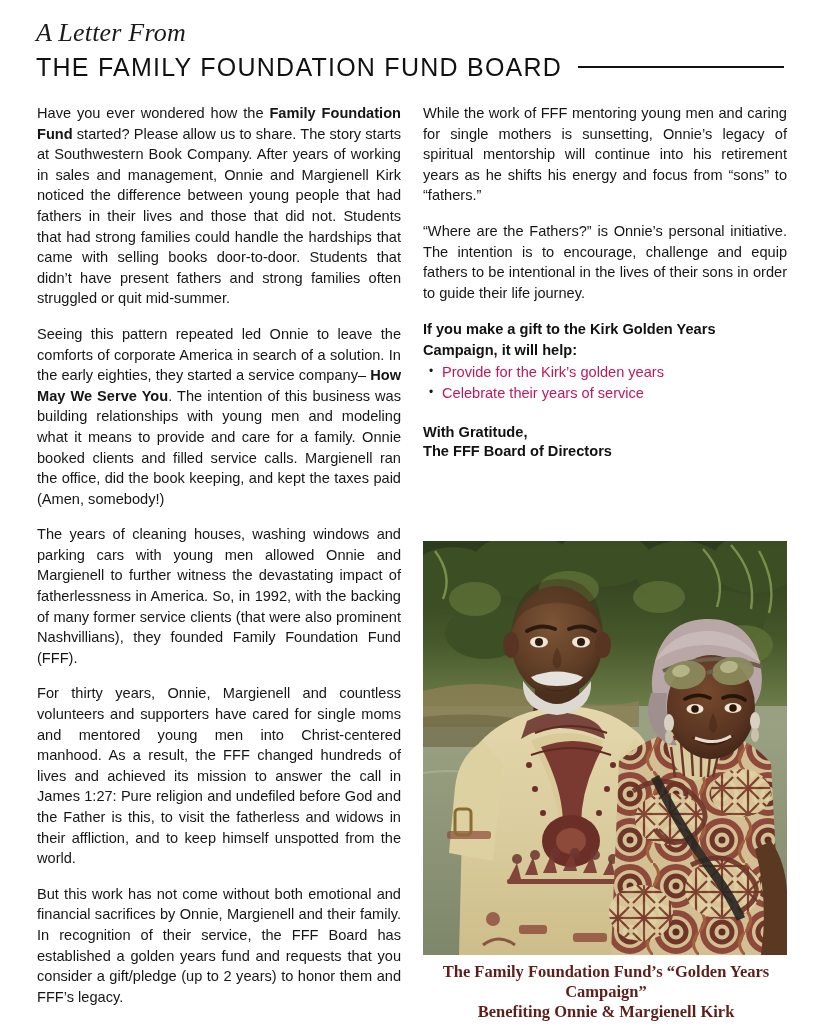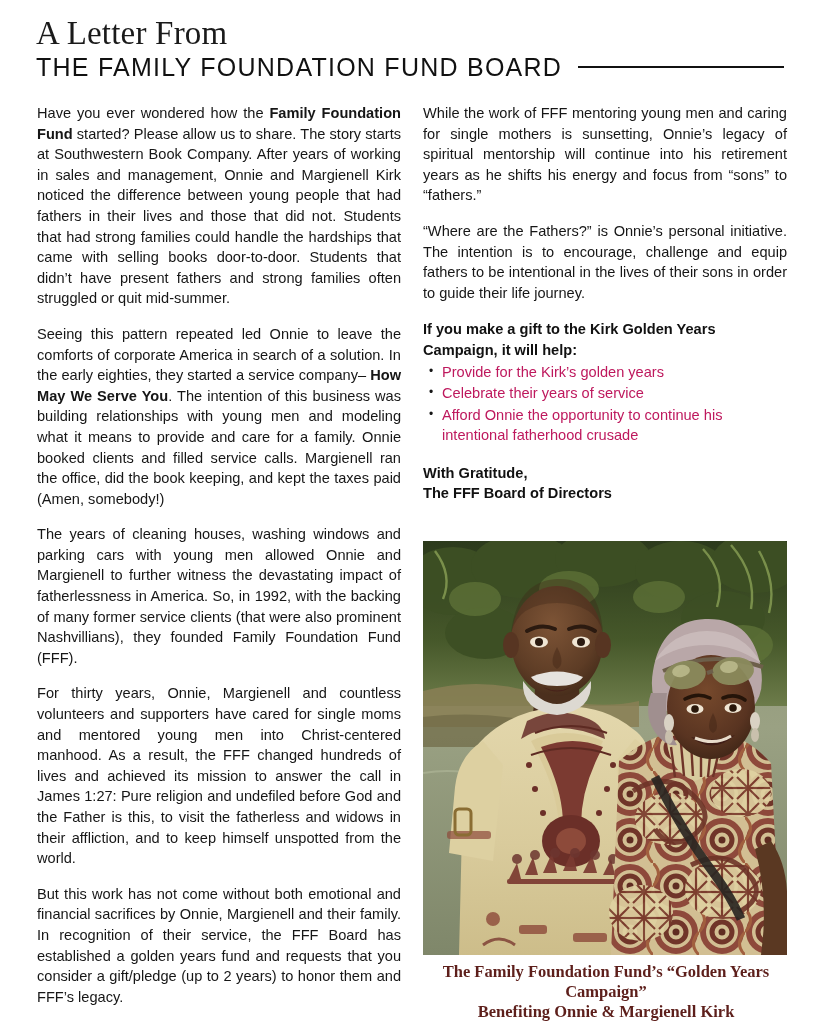--- a/index.html
+++ b/index.html
@@ -19,21 +19,22 @@
 
   
   .masthead {
     position: absolute;
     left: 36px;
     top: 18px;
     right: 28px;
   }
   .kicker {
     font-family: "Liberation Serif", serif;
-    font-size: 33px;
+    font-style: italic;
+    font-size: 26px;
     line-height: 30px;
     color: #1a1a1a;
     letter-spacing: 0.2px;
   }
   .title-row {
     display: flex;
     align-items: center;
     margin-top: 5px;
   }
   .main-title {
@@ -175,21 +176,20 @@
     <p class="body">But this work has not come without both emotional and financial sacrifices by Onnie, Margienell and their family. In recognition of their service, the FFF Board has established a golden years fund and requests that you consider a gift/pledge (up to 2 years) to honor them and FFF’s legacy.</p>
   </div>
 
   <div class="col col-right">
     <p class="body">While the work of FFF mentoring young men and caring for single mothers is sunsetting, Onnie’s legacy of spiritual mentorship will continue into his retirement years as he shifts his energy and focus from “sons” to “fathers.”</p>
     <p class="body">“Where are the Fathers?” is Onnie’s personal initiative. The intention is to encourage, challenge and equip fathers to be intentional in the lives of their sons in order to guide their life journey.</p>
     <h2 class="subhead spaced">If you make a gift to the Kirk Golden Years Campaign, it will help:</h2>
     <ul class="benefits">
       <li>Provide for the Kirk’s golden years</li>
       <li>Celebrate their years of service</li>
-      <li>Afford Onnie the opportunity to continue his intentional fatherhood crusade</li>
     </ul>
     <div class="signoff">
       <div>With Gratitude,</div>
       <div>The FFF Board of Directors</div>
     </div>
   </div>
 
   <div class="photo-wrap">
     <div class="photo">
       <svg viewBox="0 0 364 414" preserveAspectRatio="xMidYMid slice" role="img">

